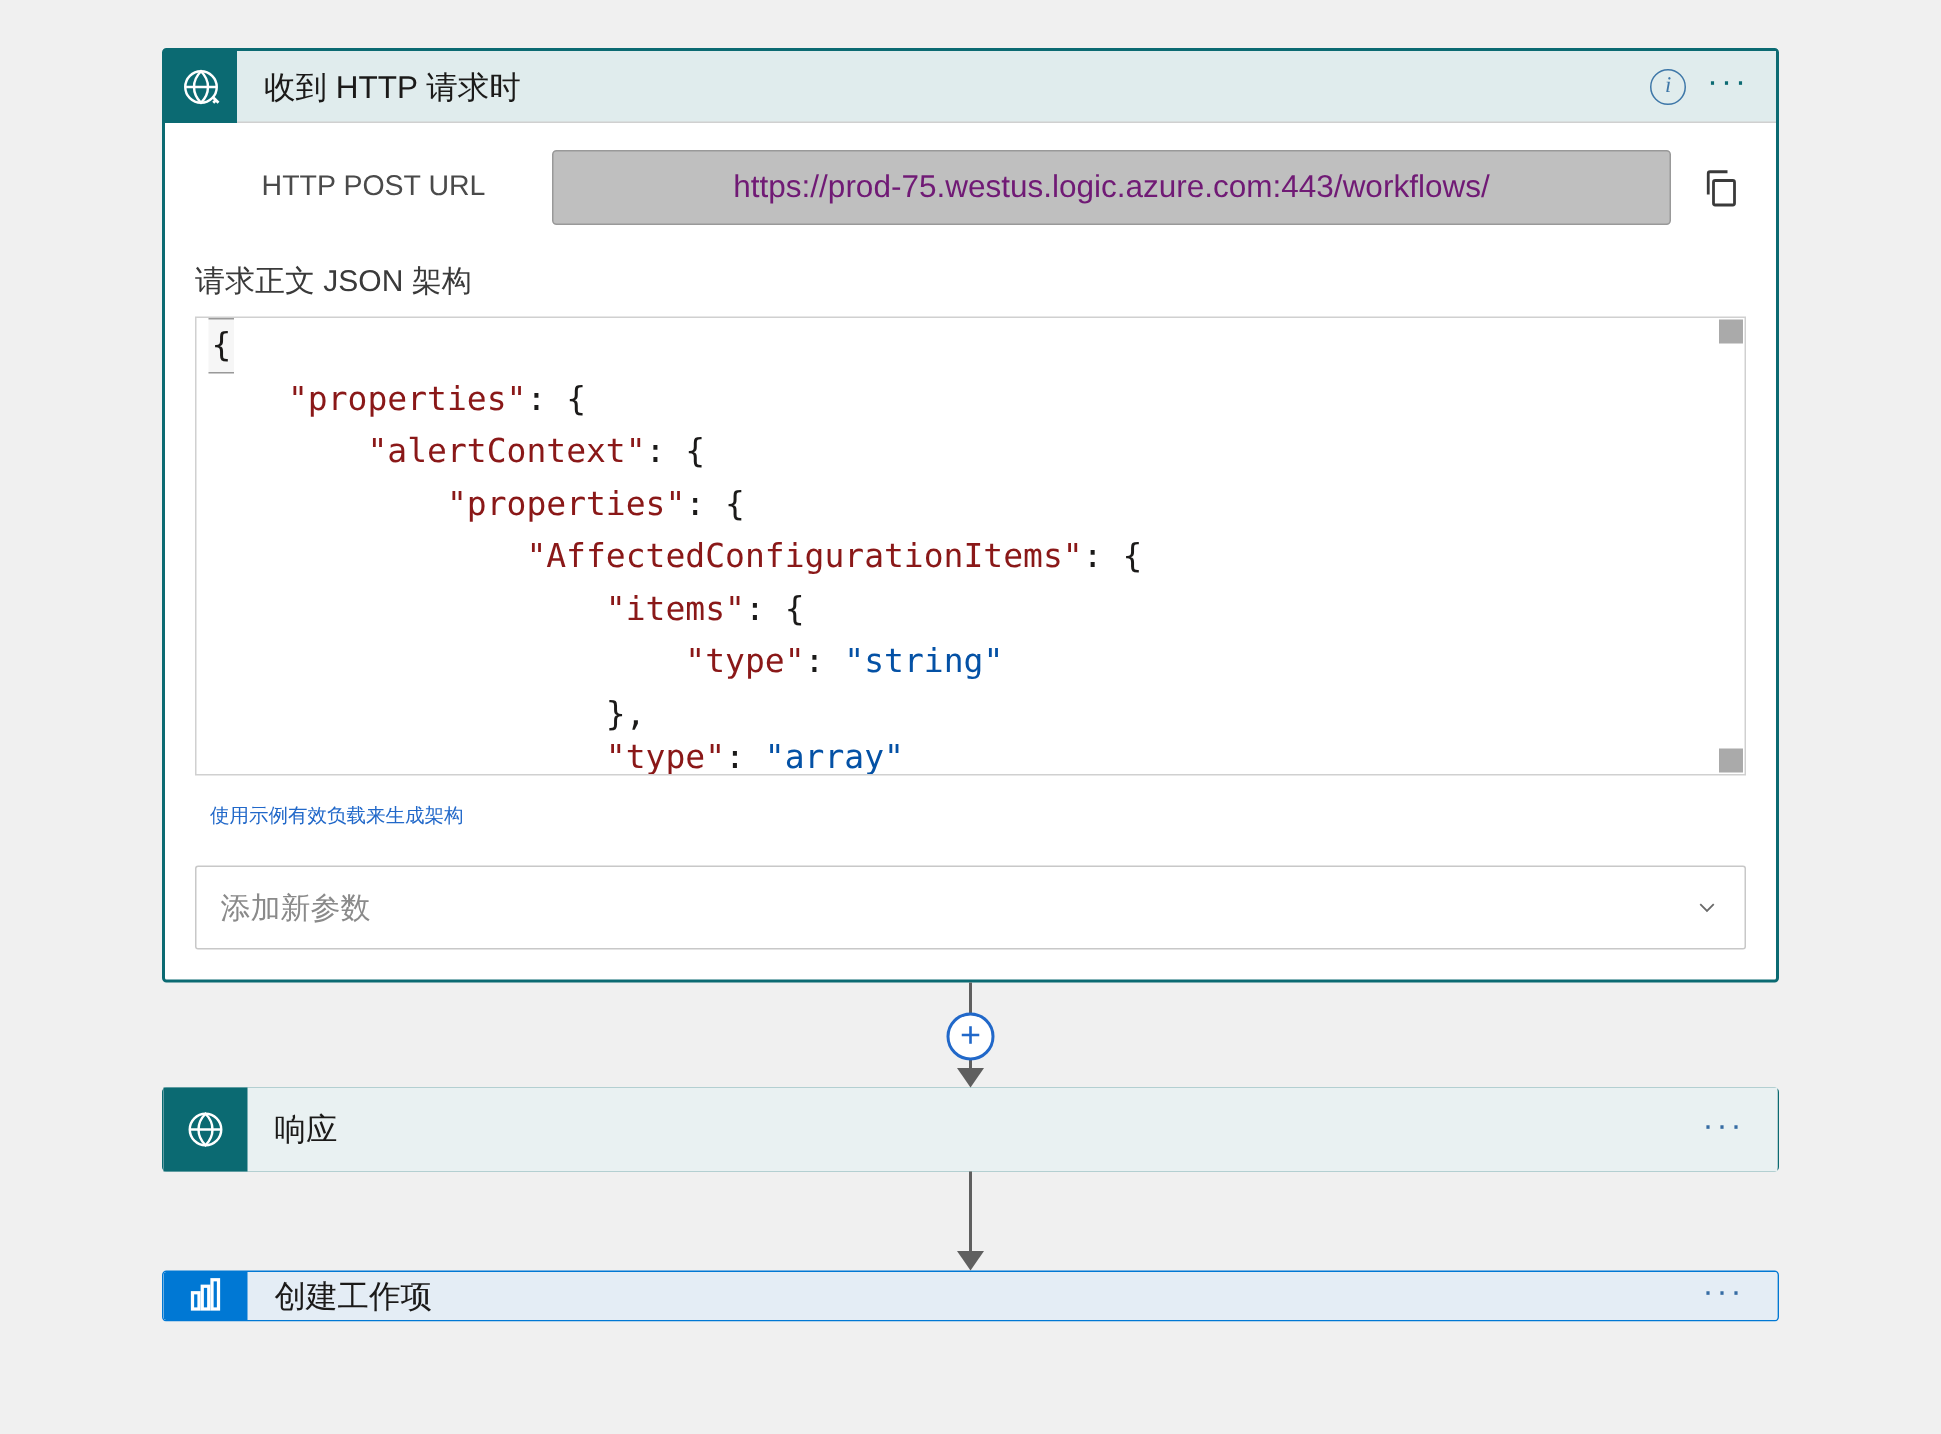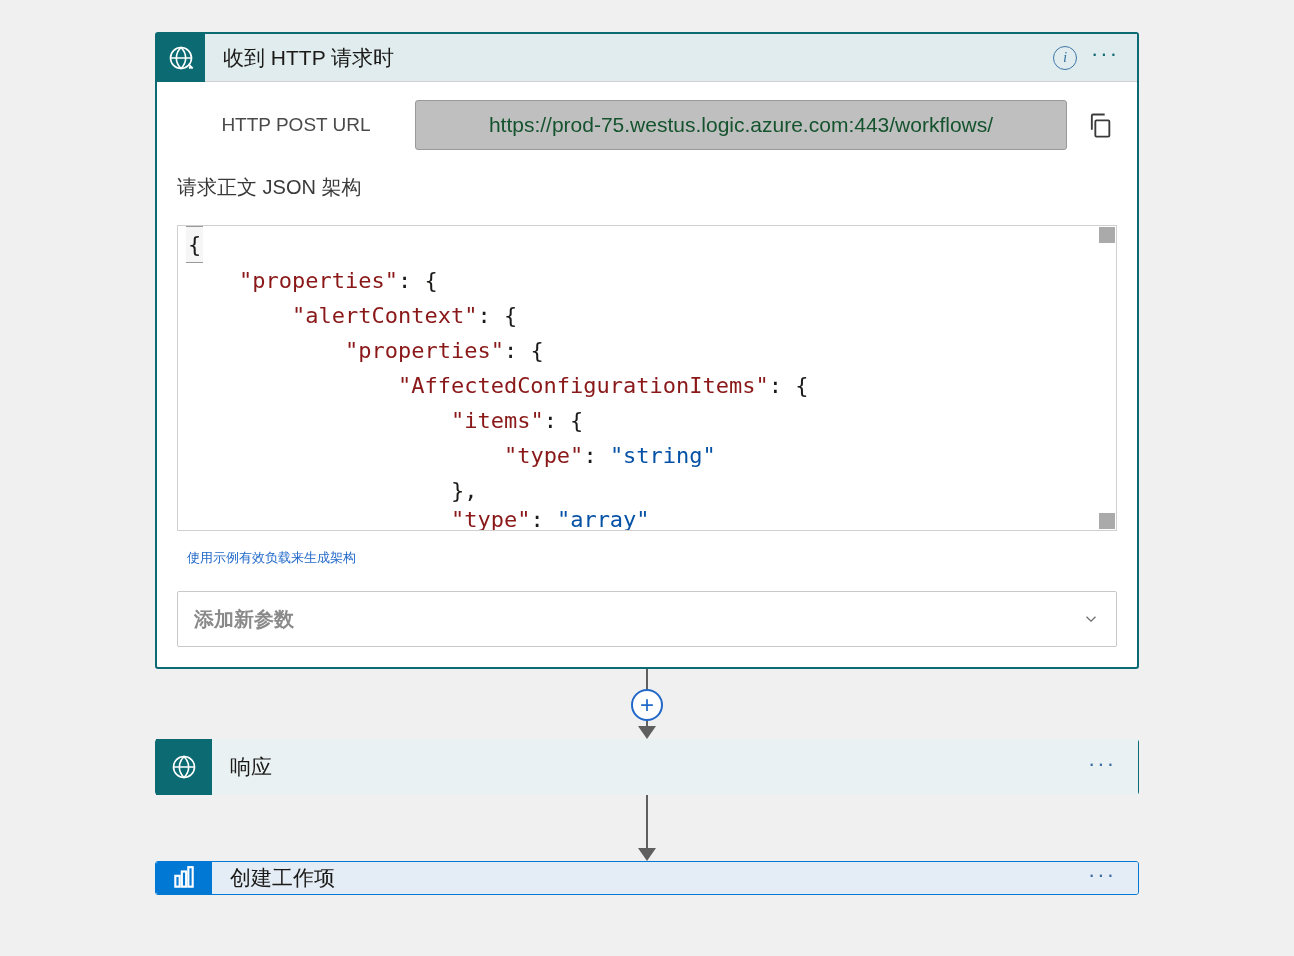--- a/index.html
+++ b/index.html
@@ -4,21 +4,21 @@
 <style>
   * { box-sizing: border-box; margin: 0; padding: 0; }
   body {
     background: #f0f0f0;
     font-family: "Segoe UI", Arial, sans-serif;
     font-size: 14px;
     color: #323130;
     padding: 32px 0 0 0;
   }
   .workflow-container {
-    width: 984px;
+    width: 1078px;
     margin: 0 auto;
   }
   .card {
     background: #fff;
     border: 1px solid #0b6a72;
     border-radius: 3px;
   }
   .card-expanded {
     border: 2px solid #0b6a72;
   }
@@ -92,38 +92,38 @@
     width: 238px;
     flex-shrink: 0;
   }
   .url-box {
     flex: 1;
     background: #bfbfbf;
     border: 1px solid #999;
     border-radius: 3px;
     padding: 12px 4px;
     font-size: 21px;
-    color: #14532d;
+    color: #701a75;
     text-overflow: ellipsis;
     white-space: nowrap;
     overflow: hidden;
   }
   .copy-btn {
     width: 34px;
     height: 34px;
     margin-left: 16px;
     cursor: pointer;
     display: flex;
     align-items: center;
     justify-content: center;
   }
   .schema-label {
     font-size: 20px;
     color: #3a3a3a;
-    margin-bottom: 24px;
+    margin-bottom: 10px;
   }
   .code-editor {
     border: 1px solid #d0d0d0;
     position: relative;
     height: 306px;
     overflow: hidden;
     font-family: Consolas, monospace;
     font-size: 22px;
     line-height: 35px;
     padding-left: 4px;
@@ -154,21 +154,20 @@
   }
   .param-select {
     border: 1px solid #c8c8c8;
     border-radius: 2px;
     height: 56px;
     display: flex;
     align-items: center;
     justify-content: space-between;
     padding: 0 16px;
     cursor: pointer;
-    font-weight: bold;
   }
   .param-select-text {
     color: #8a8a8a;
     font-size: 20px;
   }
   .chevron {
     width:18px; height:18px;
   }
   .connector {
     display: flex;

